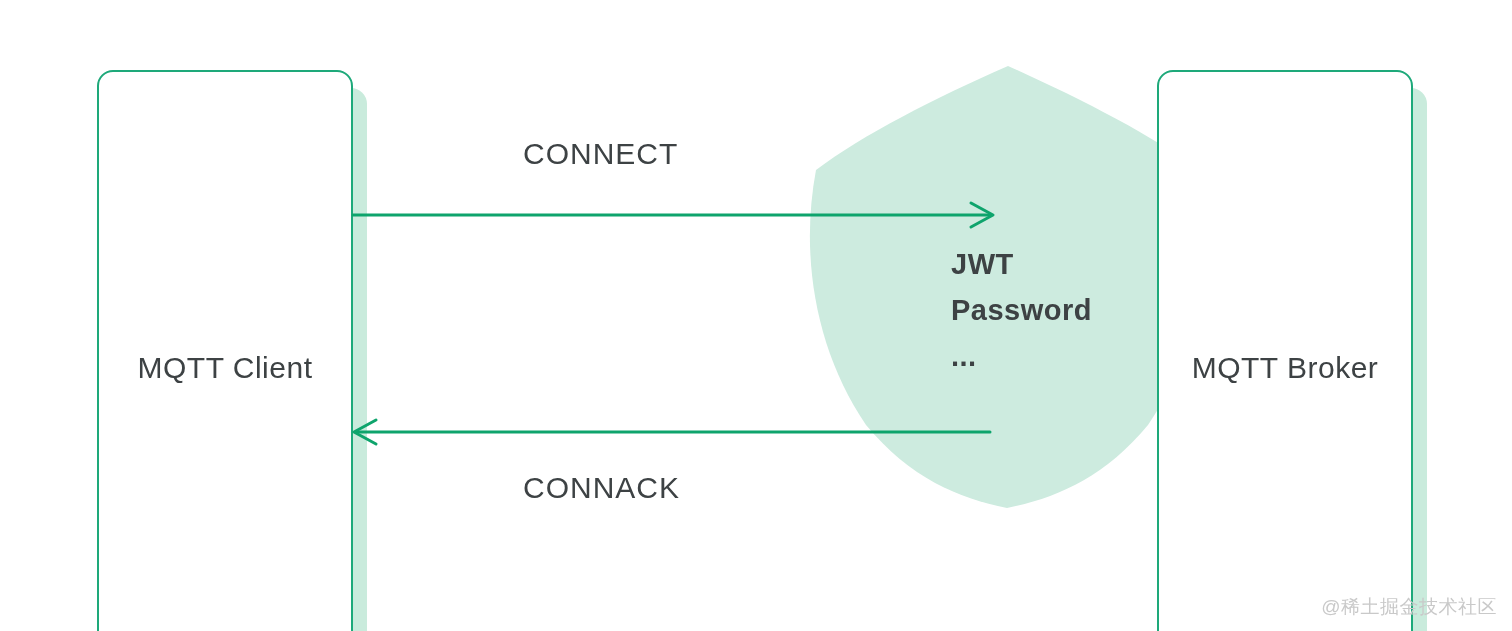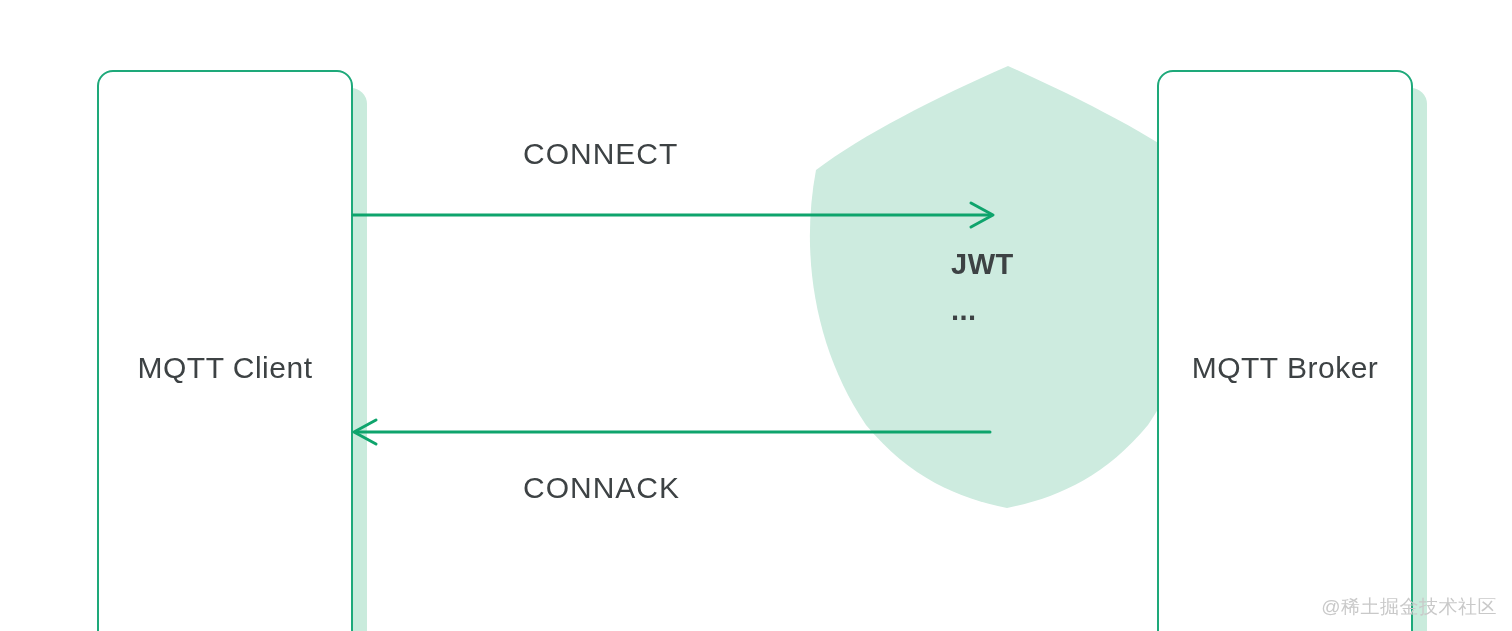--- a/index.html
+++ b/index.html
@@ -113,18 +113,19 @@
       <line x1="990" y1="432" x2="356" y2="432"></line>
       <polyline points="376,420 354,432 376,444"></polyline>
     </g>
   </svg>
 
   <div class="msg-label connect">CONNECT</div>
   <div class="msg-label connack">CONNACK</div>
 
   <div class="auth-text">
     <span class="auth-line">JWT</span>
+    <span class="auth-line">Password</span>
     <span class="auth-line">...</span>
   </div>
 
   <div class="watermark">@稀土掘金技术社区</div>
 
 </div>
 
 </body></html>

